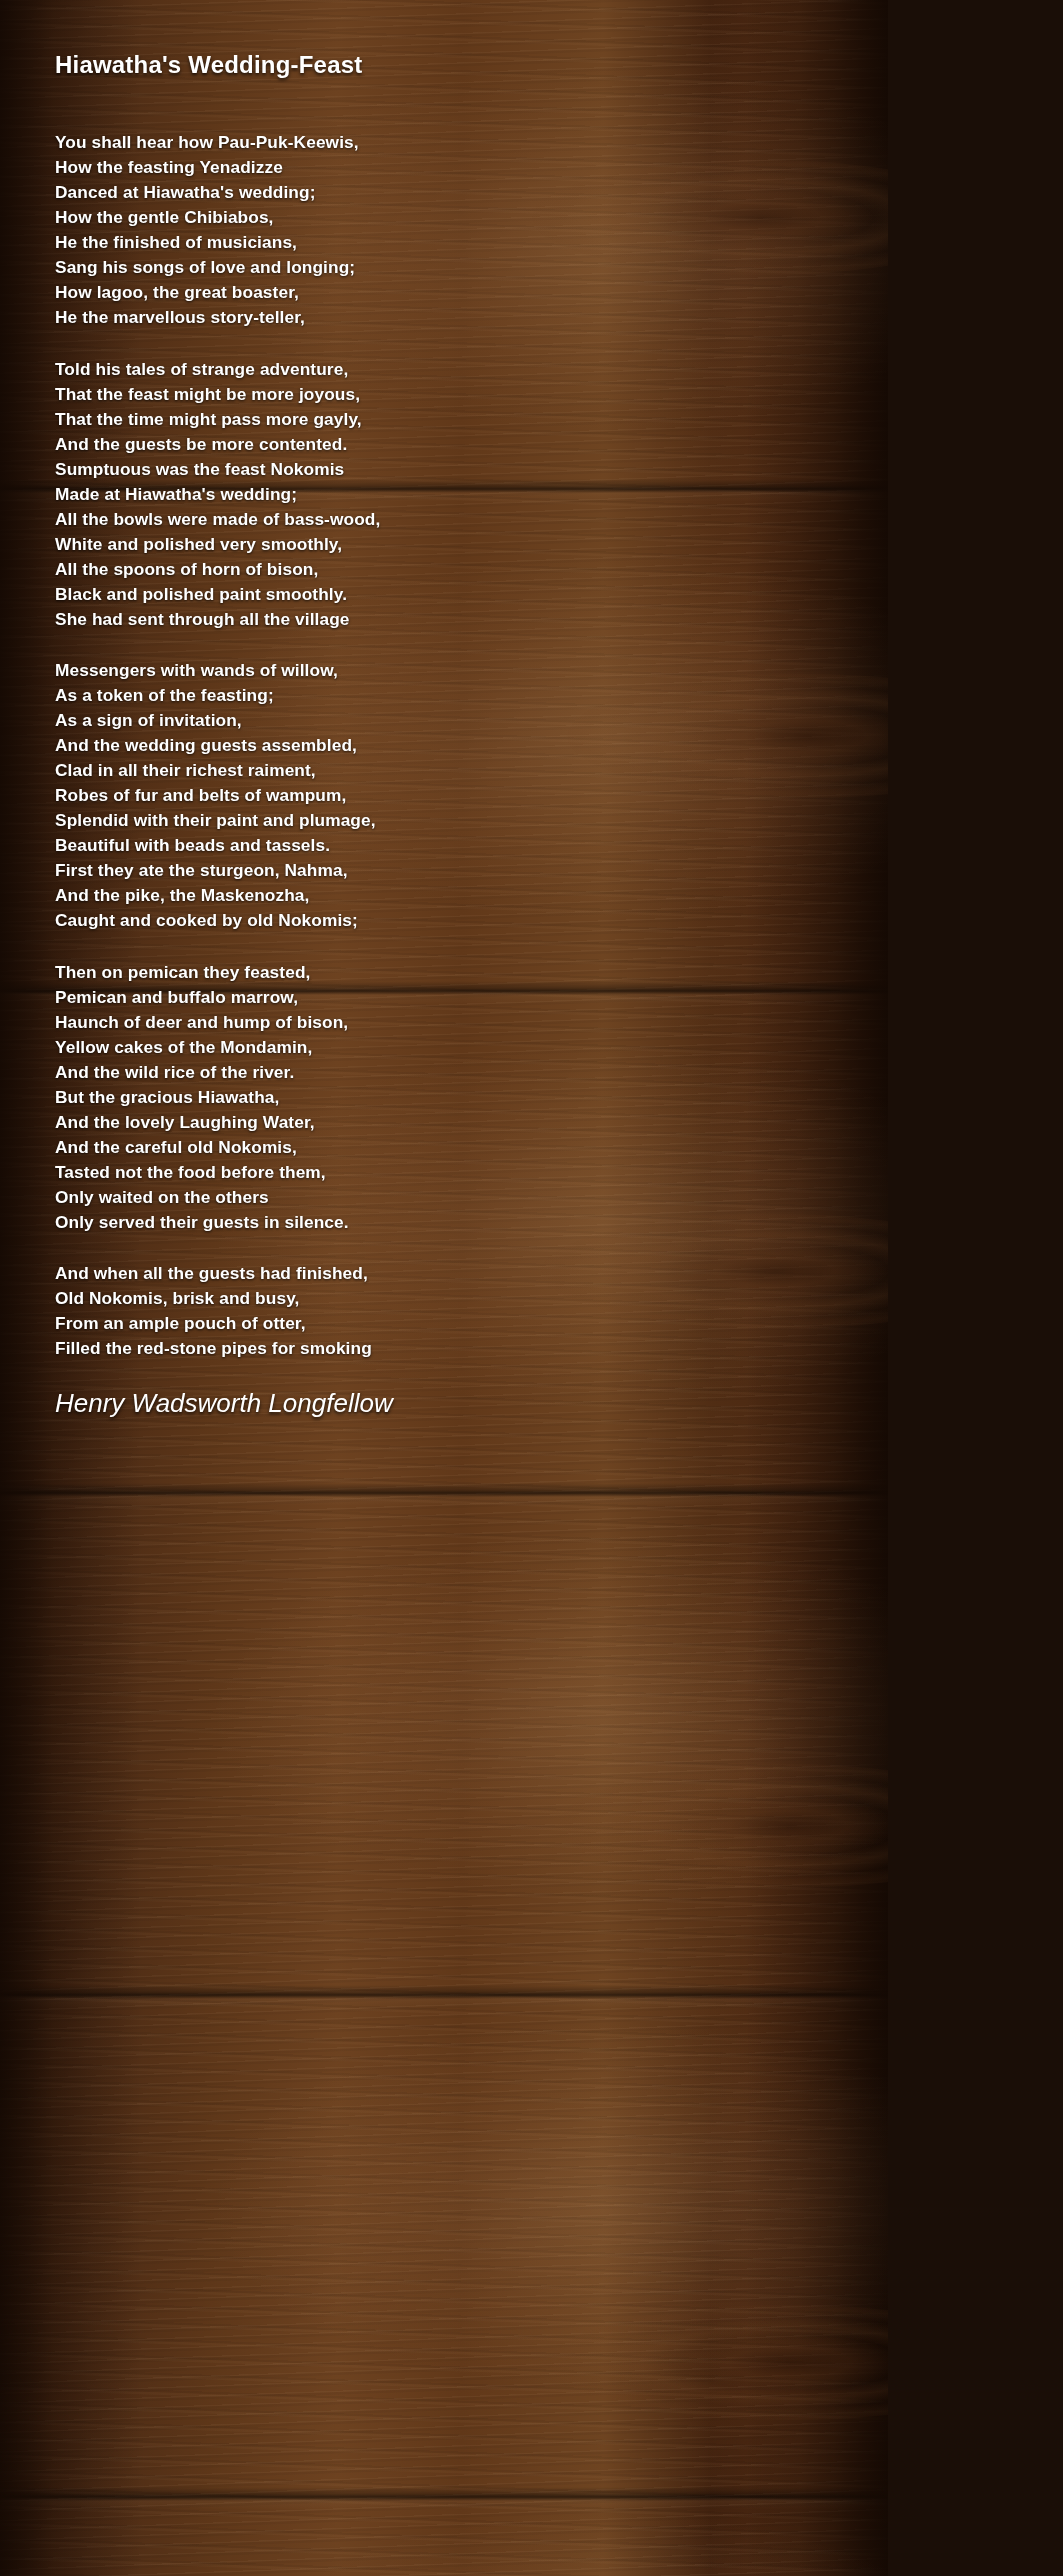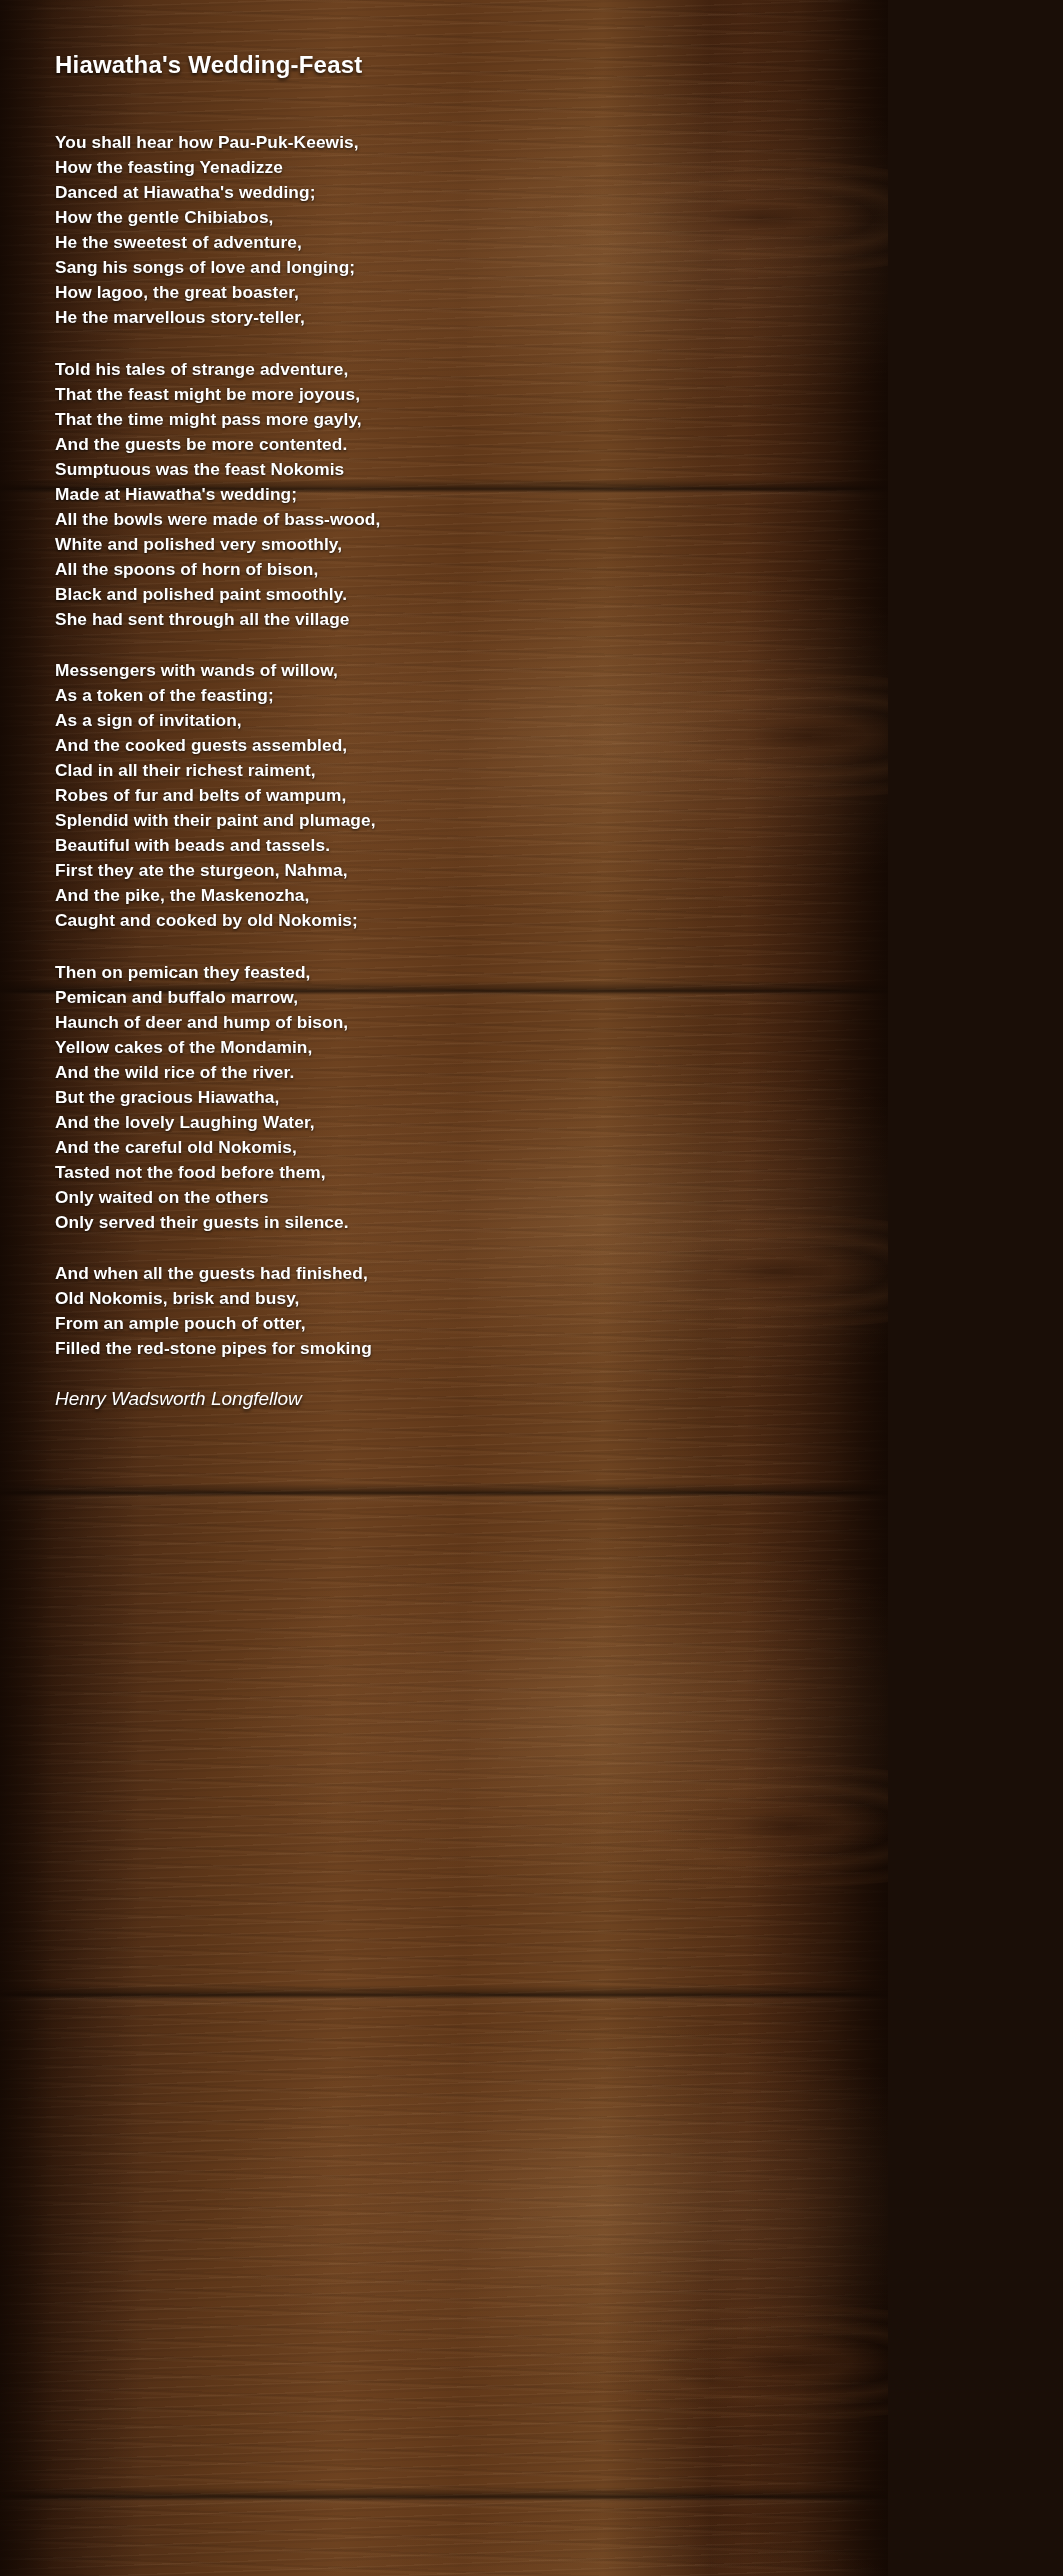--- a/index.html
+++ b/index.html
@@ -105,21 +105,21 @@
     color: #ffffff;
     font-size: 17.3px;
     font-weight: bold;
     line-height: 25px;
     letter-spacing: 0.1px;
     text-shadow: 0 0.9px 2.7px rgba(0,0,0,.8);
     white-space: pre;
   }
   .author {
     color: #ffffff;
-    font-size: 19px;
+    font-size: 26px;
     font-style: italic;
     font-weight: normal;
     margin-top: 25px;
     padding-bottom: 35px;
     text-shadow: 0 1.8px 3.5px rgba(0,0,0,.8);
   }
 </style>
 </head>
 <body>
 
@@ -142,21 +142,21 @@
 
     <div class="poem-title">Hiawatha's Wedding-Feast</div>
 
     <div class="stanzas">
 
       <div class="stanza">
         <div class="line">You shall hear how Pau-Puk-Keewis,</div>
         <div class="line">How the feasting Yenadizze</div>
         <div class="line">Danced at Hiawatha's wedding;</div>
         <div class="line">How the gentle Chibiabos,</div>
-        <div class="line">He the sweetest of adventure,</div>
+        <div class="line">He the finished of musicians,</div>
         <div class="line">Sang his songs of love and longing;</div>
         <div class="line">How lagoo, the great boaster,</div>
         <div class="line">He the marvellous story-teller,</div>
       </div>
 
       <div class="stanza">
         <div class="line">Told his tales of strange adventure,</div>
         <div class="line">That the feast might be more joyous,</div>
         <div class="line">That the time might pass more gayly,</div>
         <div class="line">And the guests be more contented.</div>
@@ -166,21 +166,21 @@
         <div class="line">White and polished very smoothly,</div>
         <div class="line">All the spoons of horn of bison,</div>
         <div class="line">Black and polished paint smoothly.</div>
         <div class="line">She had sent through all the village</div>
       </div>
 
       <div class="stanza">
         <div class="line">Messengers with wands of willow,</div>
         <div class="line">As a token of the feasting;</div>
         <div class="line">As a sign of invitation,</div>
-        <div class="line">And the cooked guests assembled,</div>
+        <div class="line">And the wedding guests assembled,</div>
         <div class="line">Clad in all their richest raiment,</div>
         <div class="line">Robes of fur and belts of wampum,</div>
         <div class="line">Splendid with their paint and plumage,</div>
         <div class="line">Beautiful with beads and tassels.</div>
         <div class="line">First they ate the sturgeon, Nahma,</div>
         <div class="line">And the pike, the Maskenozha,</div>
         <div class="line">Caught and cooked by old Nokomis;</div>
       </div>
 
       <div class="stanza">

